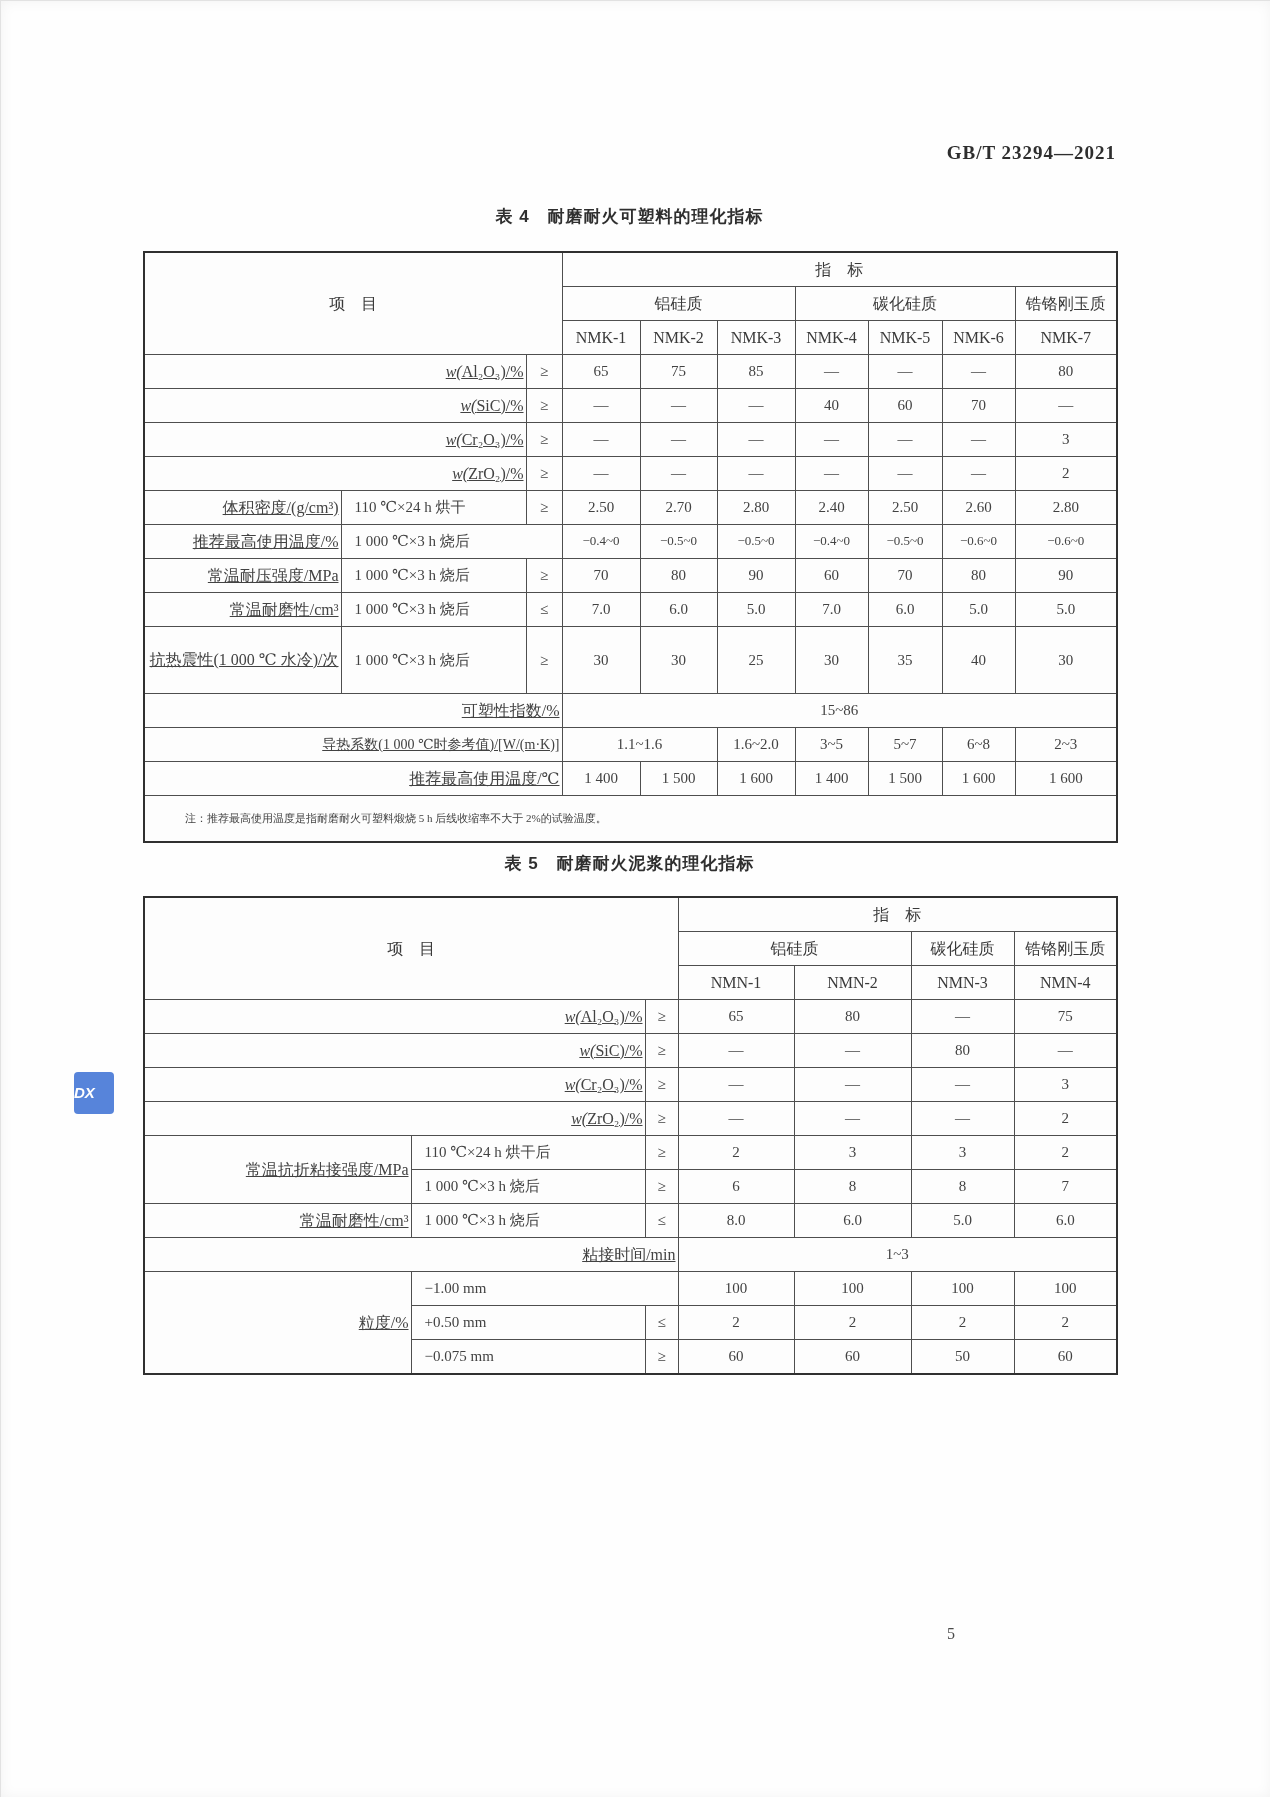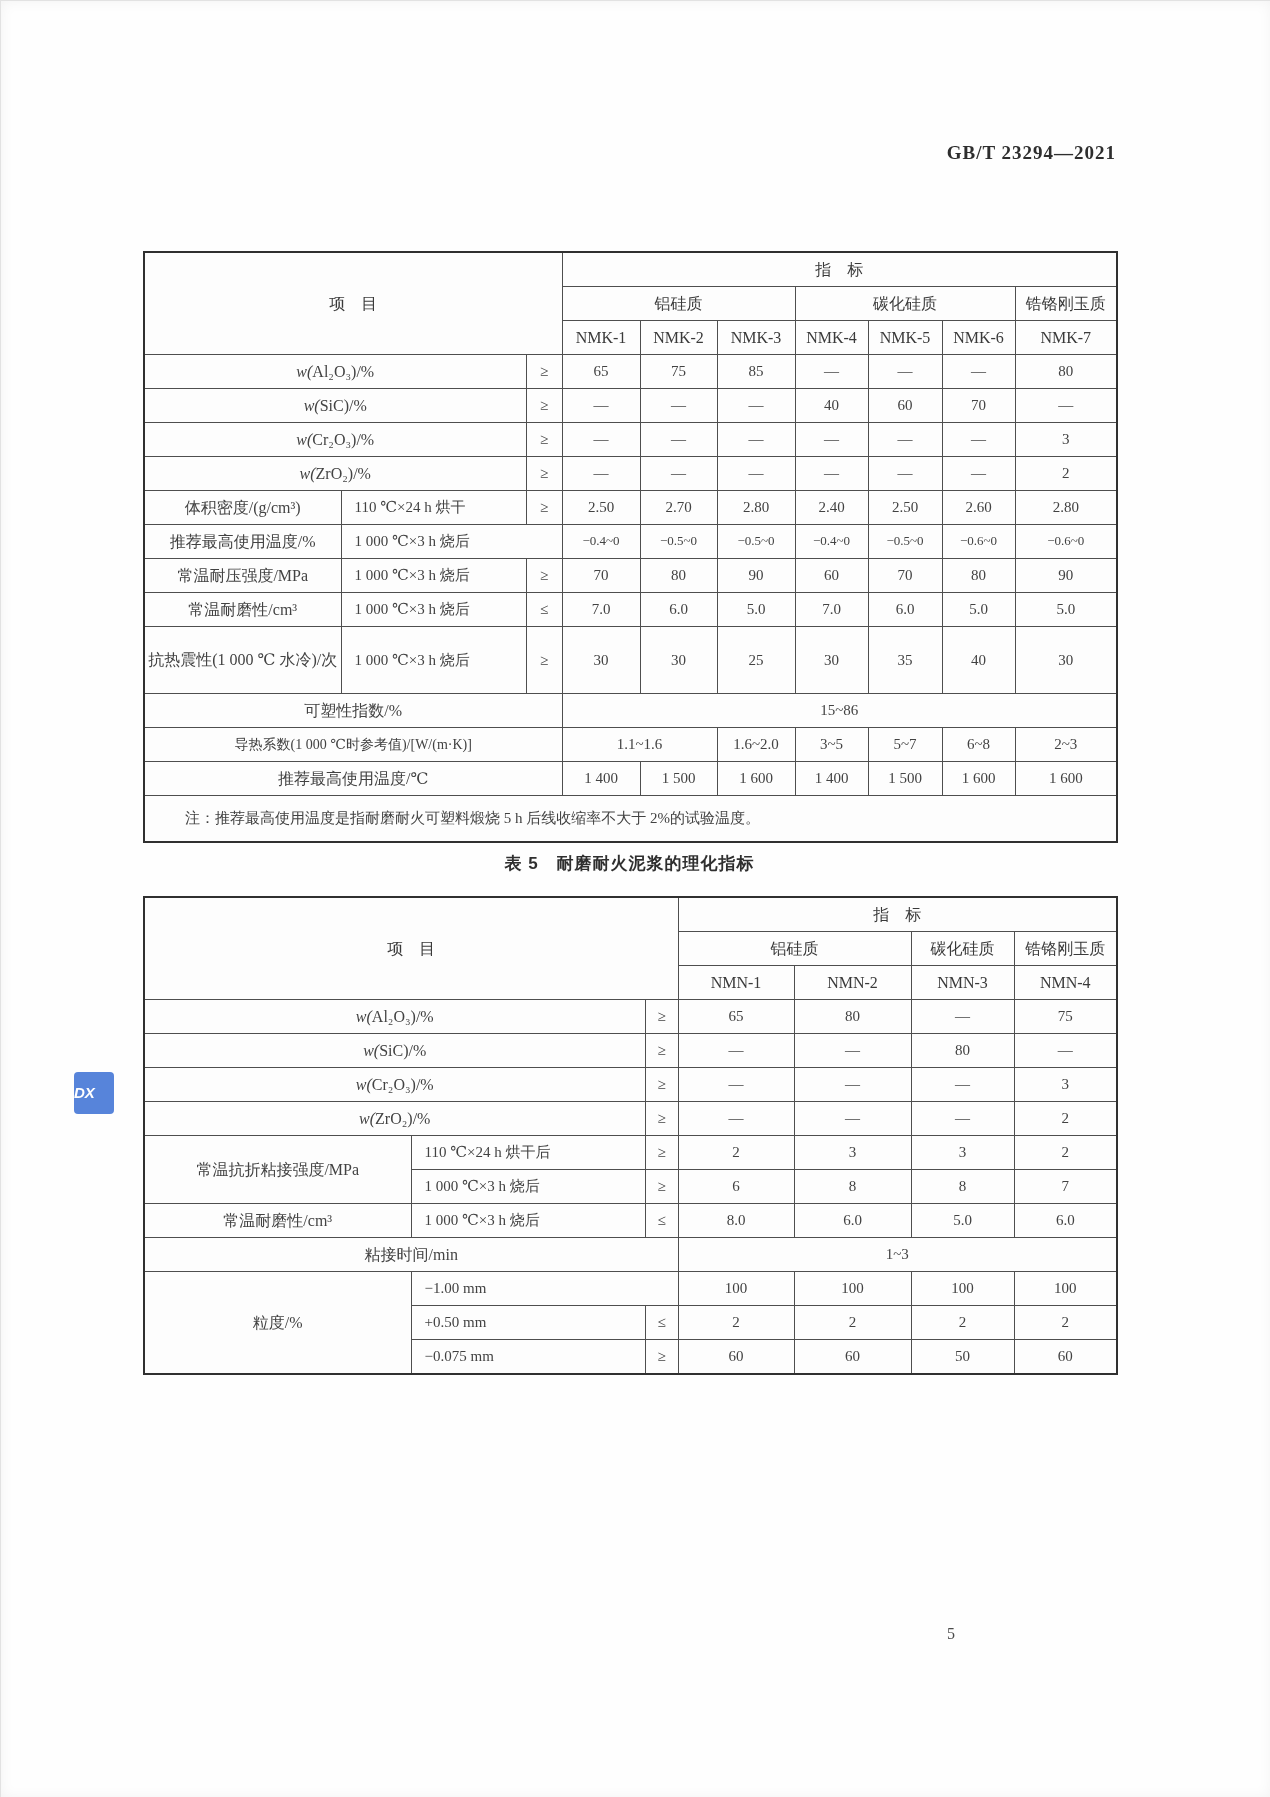--- a/index.html
+++ b/index.html
@@ -43,28 +43,28 @@
   table.std td{
     border:1px solid #4e4e4e;
     height:33px;
     text-align:center;
     vertical-align:middle;
     padding:0 2px;
     color:#424242;
     line-height:1.25;
   }
   table.std td.hdr{font-size:16px;color:#3a3a3a;}
-  table.std td.lbl{text-align:center;font-size:16px;}
+  table.std td.lbl{text-align:right;font-size:16px;text-decoration:underline;}
   table.std td.cond{text-align:left;padding-left:13px;font-size:15px;}
   table.std td.sym{font-size:15px;padding:0;}
   table.std td.tight{font-size:13px;padding:0;letter-spacing:0;}
   table.std td.fit{font-size:14px;}
   table.std td.tall{height:66px;}
   table.std td.note{
-    text-align:left;padding:6px 10px 6px 40px;font-size:15px;
+    text-align:left;padding:6px 10px 6px 40px;font-size:11px;
   }
   table.std td.formula::first-letter{font-style:italic;}
   .pgnum{
     position:absolute;left:946px;top:1624px;
     font-size:16px;color:#4a4a4a;
   }
   .wmark{
     position:absolute;left:73px;top:1071px;
     width:40px;height:42px;
     background:#3b6fd4;
@@ -77,20 +77,21 @@
     opacity:0.85;
   }
 </style>
 </head>
 <body>
 
 <div id="page">
 
   <div class="doc-code">GB/T 23294—2021</div>
 
+  <div class="tbl-title" id="t4-title">表 4　耐磨耐火可塑料的理化指标</div>
 
   <table class="std" id="t4">
     <colgroup>
       <col style="width:197px">
         <col style="width:185px">
         <col style="width:36px">
       <col style="width:78px">
         <col style="width:77px">
         <col style="width:78px">
       <col style="width:73px">

